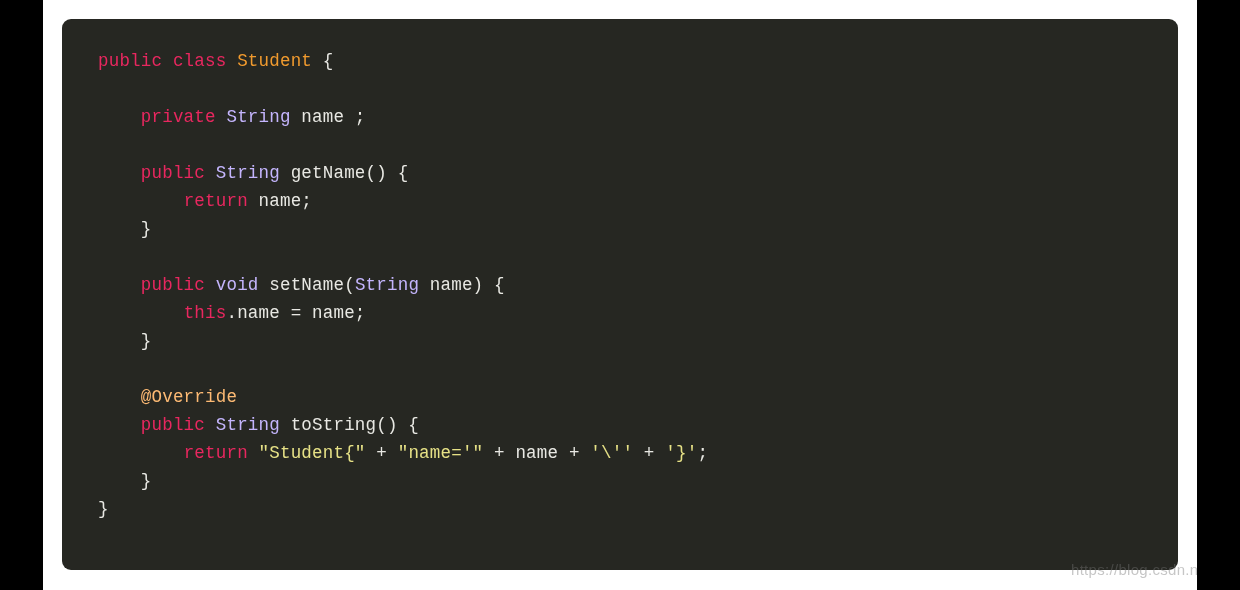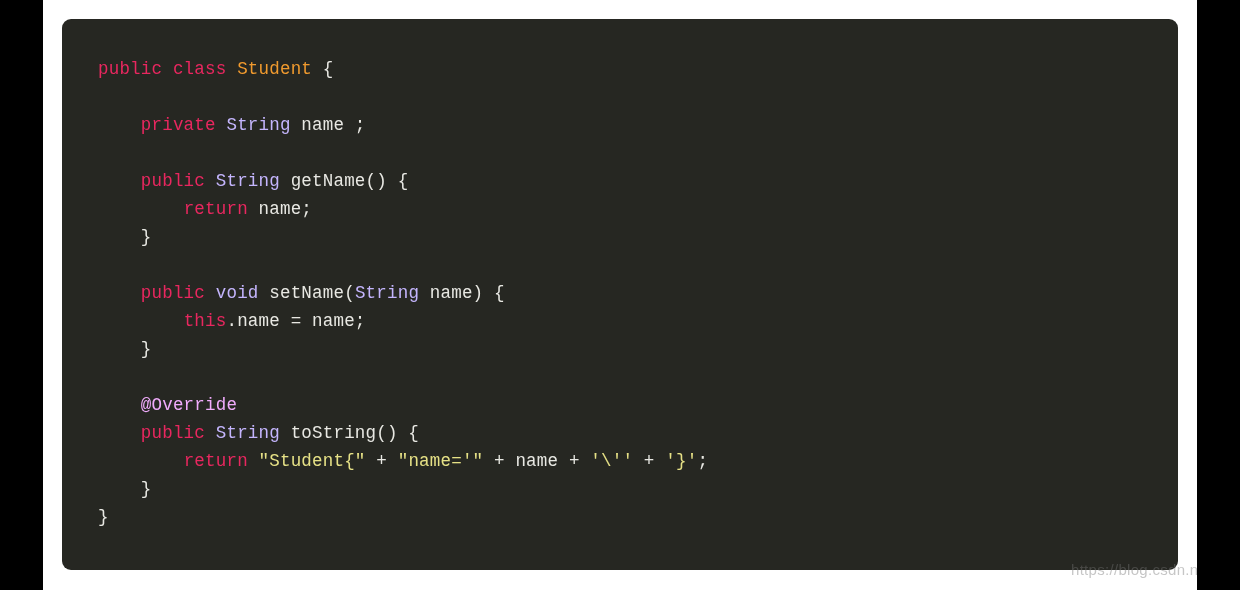--- a/index.html
+++ b/index.html
@@ -34,40 +34,40 @@
 
   .code-card {
     position: absolute;
     left: 19px;
     top: 19px;
     width: 1116px;
     height: 551px;
     background: #262722;
     border-radius: 9px;
     box-sizing: border-box;
-    padding: 36px 0 0 0;
+    padding: 28px 0 0 0;
     overflow: hidden;
   }
   .code-body {
     margin: 0;
     padding: 0 36px;
     font-family: "Liberation Mono", "DejaVu Sans Mono", monospace;
     font-size: 17.5px;
     line-height: 28px;
     white-space: pre;
     color: #e8e8e3;
     letter-spacing: 0.2px;
   }
   .line { min-height: 28px; }
   .tok-keyword { color: #e8275f; }
   .tok-type    { color: #c4b5fd; }
   .tok-class   { color: #f09a2e; }
   .tok-string  { color: #e6e186; }
   .tok-plain   { color: #e8e8e3; }
-  .tok-annotation { color: #f0abfc; }
+  .tok-annotation { color: #fdba74; }
 
   .watermark {
     position: absolute;
     left: 1028px;
     top: 561px;
     font-family: "Liberation Sans", sans-serif;
     font-size: 15px;
     color: rgba(120,120,120,0.42);
     white-space: nowrap;
     letter-spacing: 0.3px;

